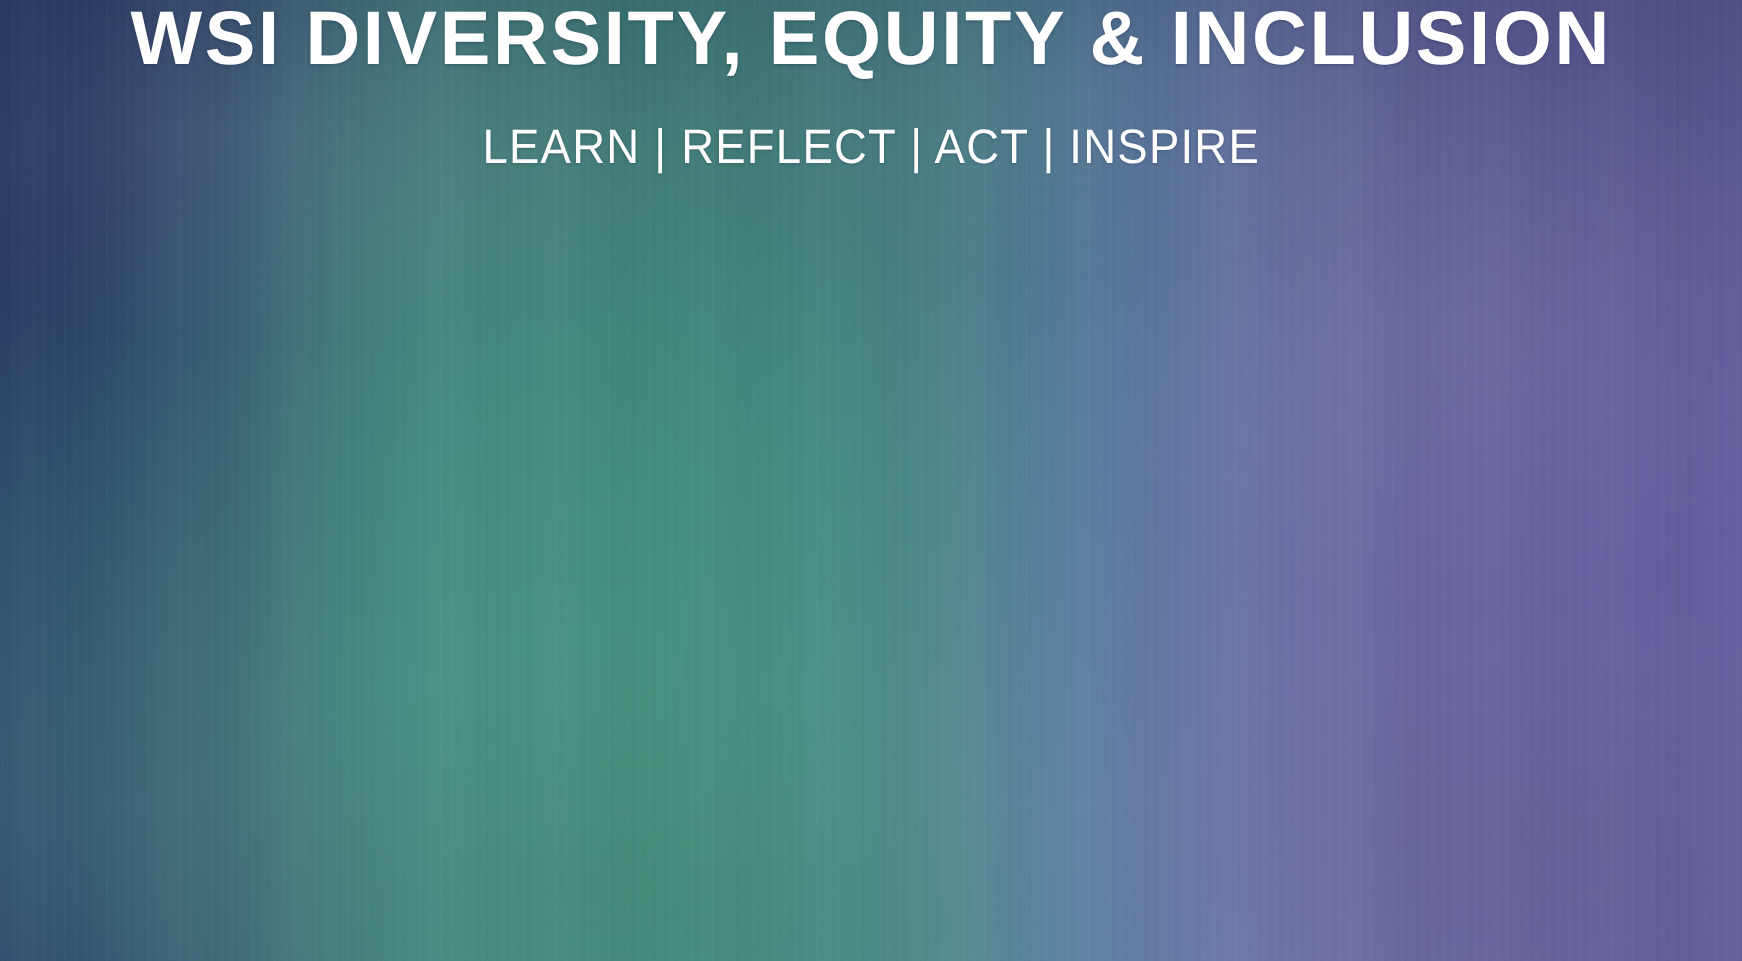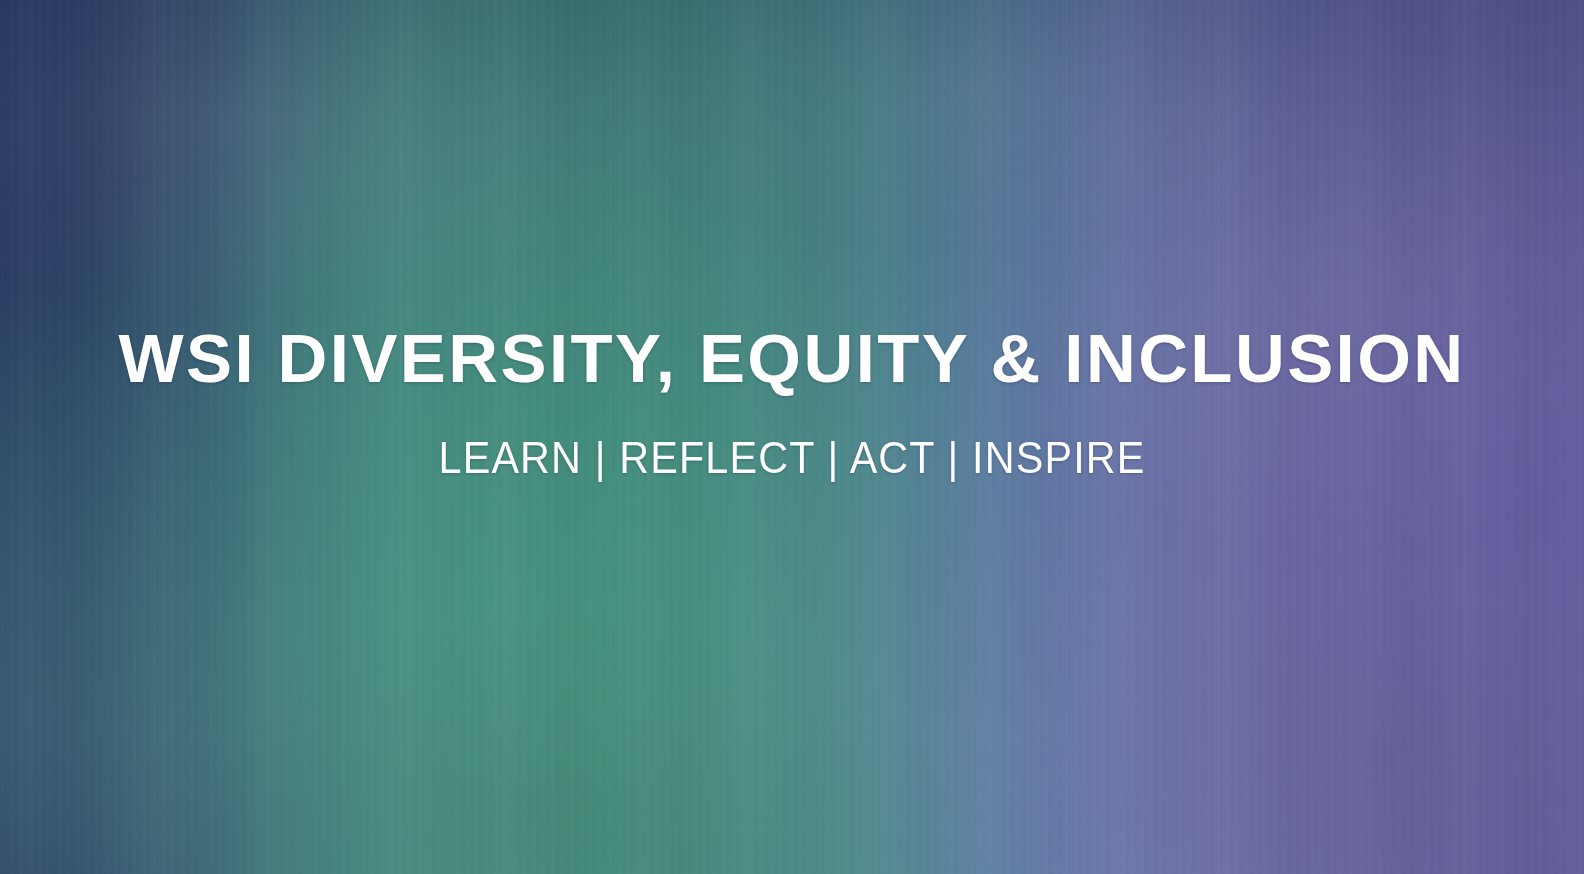--- a/index.html
+++ b/index.html
@@ -155,21 +155,20 @@
 
   
 
   .content {
     position: absolute;
     inset: 0;
     display: flex;
     flex-direction: column;
     align-items: center;
     justify-content: flex-start;
-    padding-top: 324px;
     box-sizing: border-box;
   }
 
   .headline {
     color: #ffffff;
     font-size: 69px;
     font-weight: 700;
     letter-spacing: 2.4px;
     line-height: 1.0;
     white-space: nowrap;

